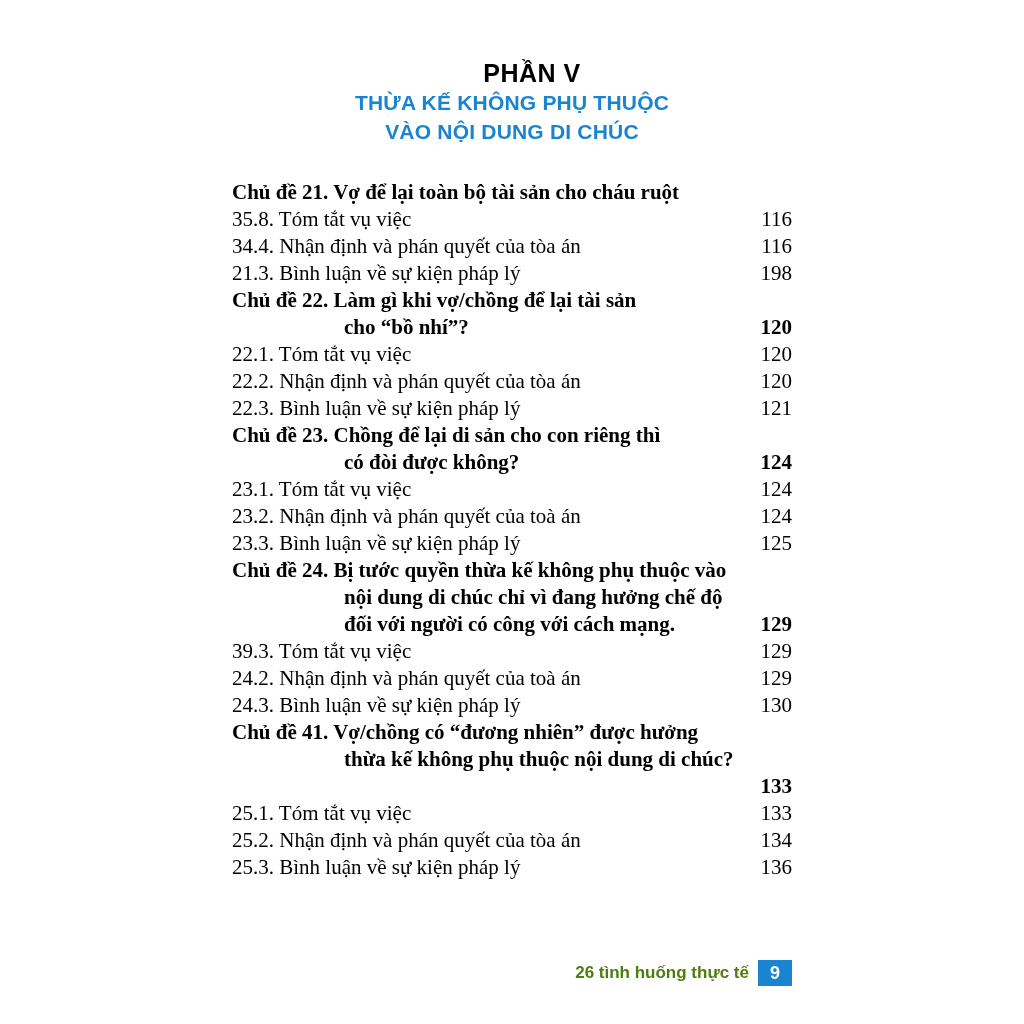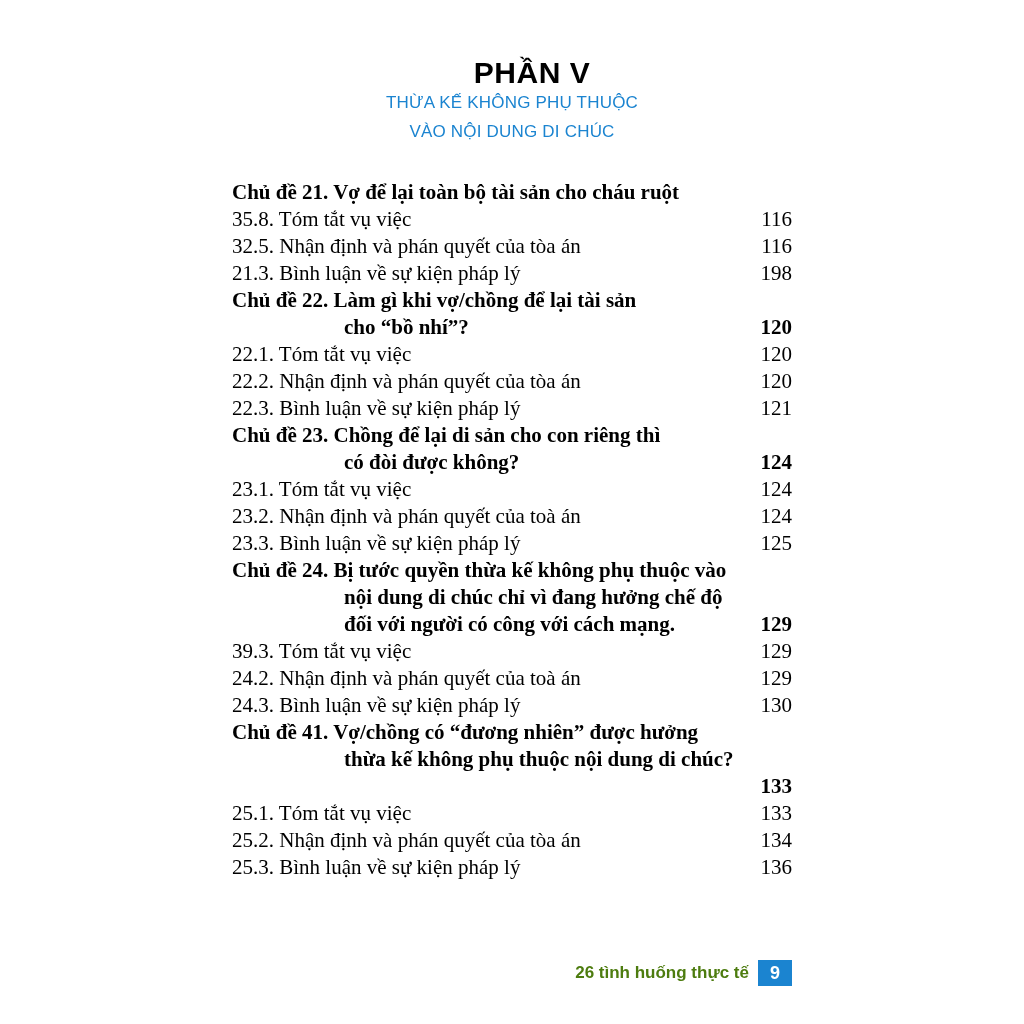--- a/index.html
+++ b/index.html
@@ -28,30 +28,30 @@
   .heading {
     position: absolute;
     left: 0;
     top: 58px;
     width: 1024px;
     text-align: center;
   }
   .part-label {
     font-family: "Liberation Sans", sans-serif;
     font-weight: bold;
-    font-size: 30px;
+    font-size: 25px;
     letter-spacing: 0.5px;
     color: #000000;
     line-height: 30px;
     padding-left: 40px;
   }
   .part-title {
     font-family: "Liberation Sans", sans-serif;
-    font-weight: normal;
-    font-size: 17px;
+    font-weight: bold;
+    font-size: 21px;
     color: #1b84d0;
     line-height: 29px;
     letter-spacing: 0.2px;
   }
 
   
   .toc {
     position: absolute;
     left: 232px;
     top: 179px;
@@ -130,21 +130,21 @@
   <div class="toc" id="toc">
       <div class="entry topic">
         <span class="label">Chủ đề 21. Vợ để lại toàn bộ tài sản cho cháu ruột</span>
         <span class="page-num"></span>
       </div>
       <div class="entry">
         <span class="label">35.8. Tóm tắt vụ việc</span>
         <span class="page-num">116</span>
       </div>
       <div class="entry">
-        <span class="label">32.5. Nhận định và phán quyết của tòa án</span>
+        <span class="label">34.4. Nhận định và phán quyết của tòa án</span>
         <span class="page-num">116</span>
       </div>
       <div class="entry">
         <span class="label">21.3. Bình luận về sự kiện pháp lý</span>
         <span class="page-num">198</span>
       </div>
       <div class="entry topic">
         <span class="label">Chủ đề 22. Làm gì khi vợ/chồng để lại tài sản</span>
         <span class="page-num"></span>
       </div>

